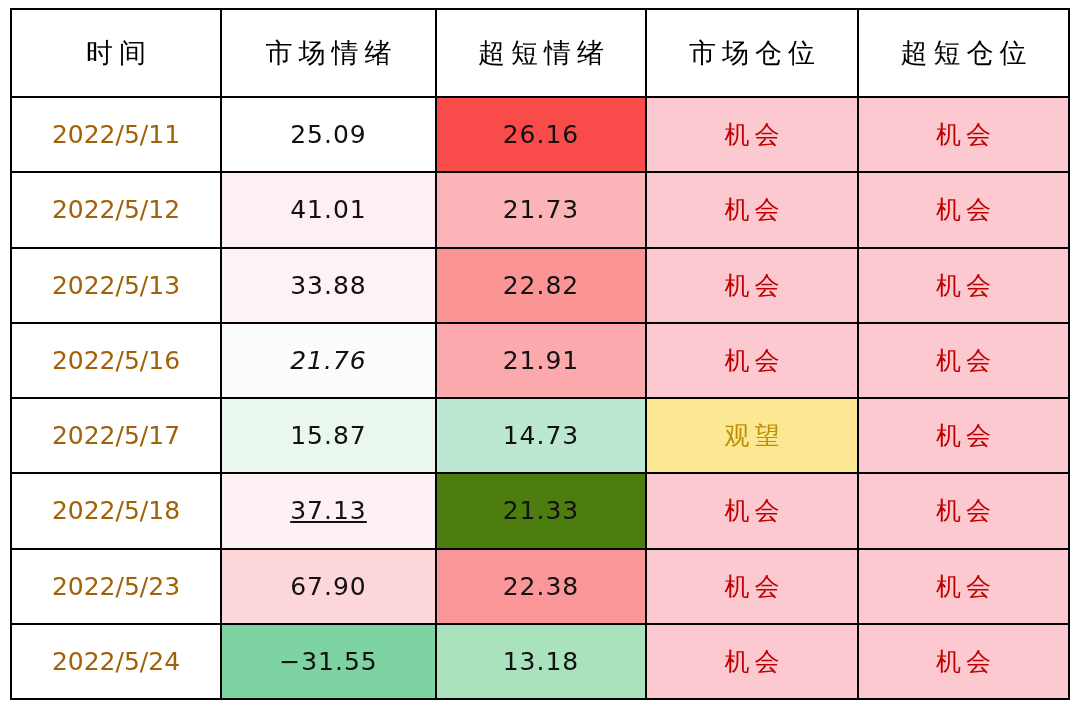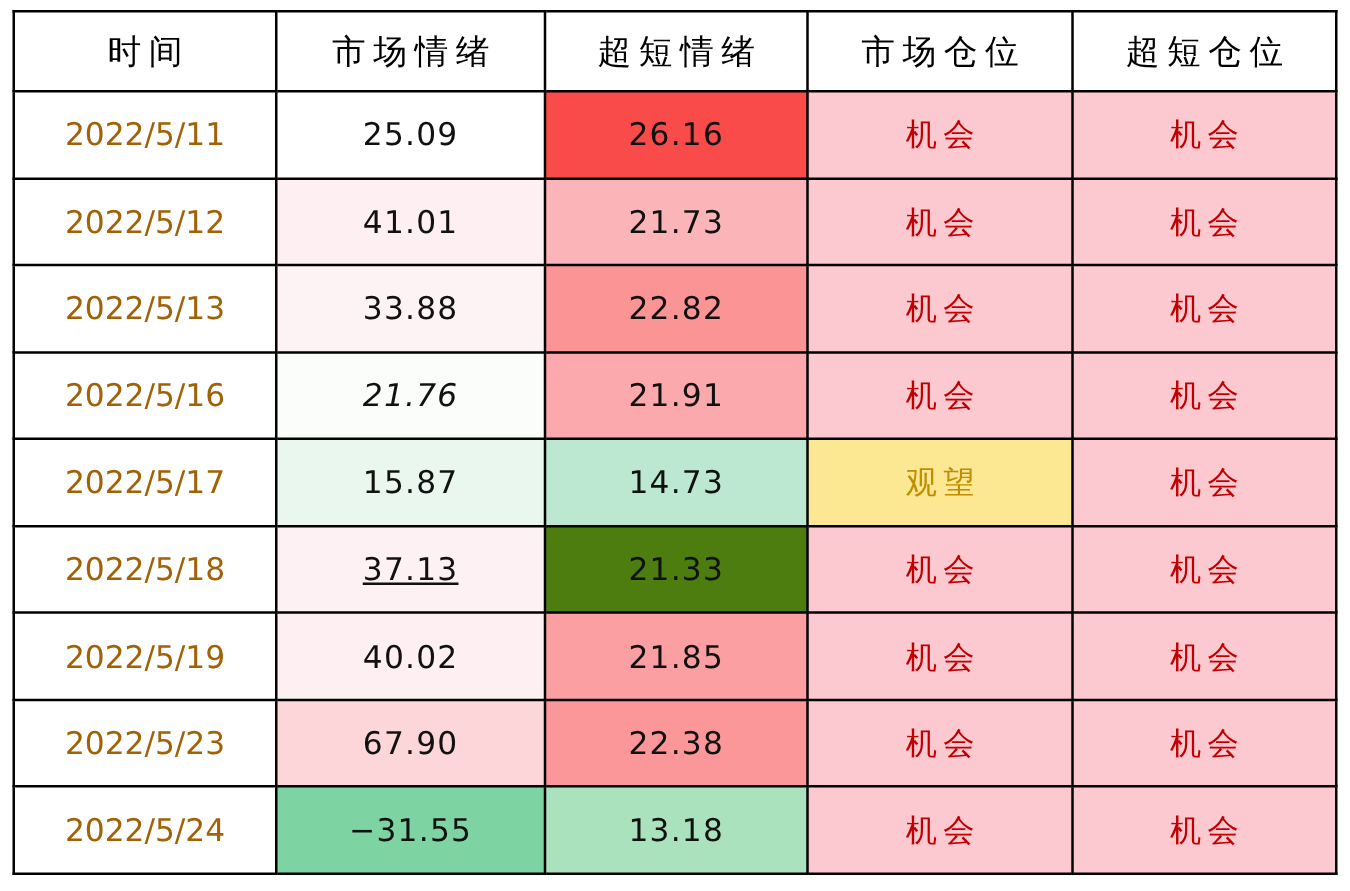--- a/index.html
+++ b/index.html
@@ -23,21 +23,21 @@
   table.grid {
     width: 100%;
     height: 100%;
     border-collapse: collapse;
     table-layout: fixed;
   }
   table.grid td, table.grid th {
     border: 2.5px solid #000000;
     text-align: center;
     vertical-align: middle;
-    padding: 0;
+    padding: 12px;
     font-weight: normal;
     background-clip: padding-box;
   }
   
   col.c-time  { width: 210px; }
   col.c-ms    { width: 215px; }
   col.c-cs    { width: 210px; }
   col.c-mp    { width: 212px; }
   col.c-cp    { width: 211px; }
 
@@ -130,27 +130,20 @@
           <td class="pos" style="background: rgb(252, 201, 208); color: rgb(192, 0, 0);">机会</td>
         </tr>
         <tr>
           <td class="date">2022/5/18</td>
           <td class="num" style="background: rgb(254, 241, 243); text-decoration: underline;">37.13</td>
           <td class="num" style="background: #4d7c0f;">21.33</td>
           <td class="pos" style="background: rgb(252, 201, 208); color: rgb(192, 0, 0);">机会</td>
           <td class="pos" style="background: rgb(252, 201, 208); color: rgb(192, 0, 0);">机会</td>
         </tr>
         <tr>
-          <td class="date">2022/5/19</td>
-          <td class="num" style="background: rgb(254, 240, 242);">40.02</td>
-          <td class="num" style="background: rgb(251, 159, 162);">21.85</td>
-          <td class="pos" style="background: rgb(252, 201, 208); color: rgb(192, 0, 0);">机会</td>
-          <td class="pos" style="background: rgb(252, 201, 208); color: rgb(192, 0, 0);">机会</td>
-        </tr>
-        <tr>
           <td class="date">2022/5/23</td>
           <td class="num" style="background: rgb(253, 214, 218);">67.90</td>
           <td class="num" style="background: rgb(251, 150, 153);">22.38</td>
           <td class="pos" style="background: rgb(252, 201, 208); color: rgb(192, 0, 0);">机会</td>
           <td class="pos" style="background: rgb(252, 201, 208); color: rgb(192, 0, 0);">机会</td>
         </tr>
         <tr>
           <td class="date">2022/5/24</td>
           <td class="num" style="background: rgb(126, 211, 162);">−31.55</td>
           <td class="num" style="background: rgb(169, 226, 189);">13.18</td>

